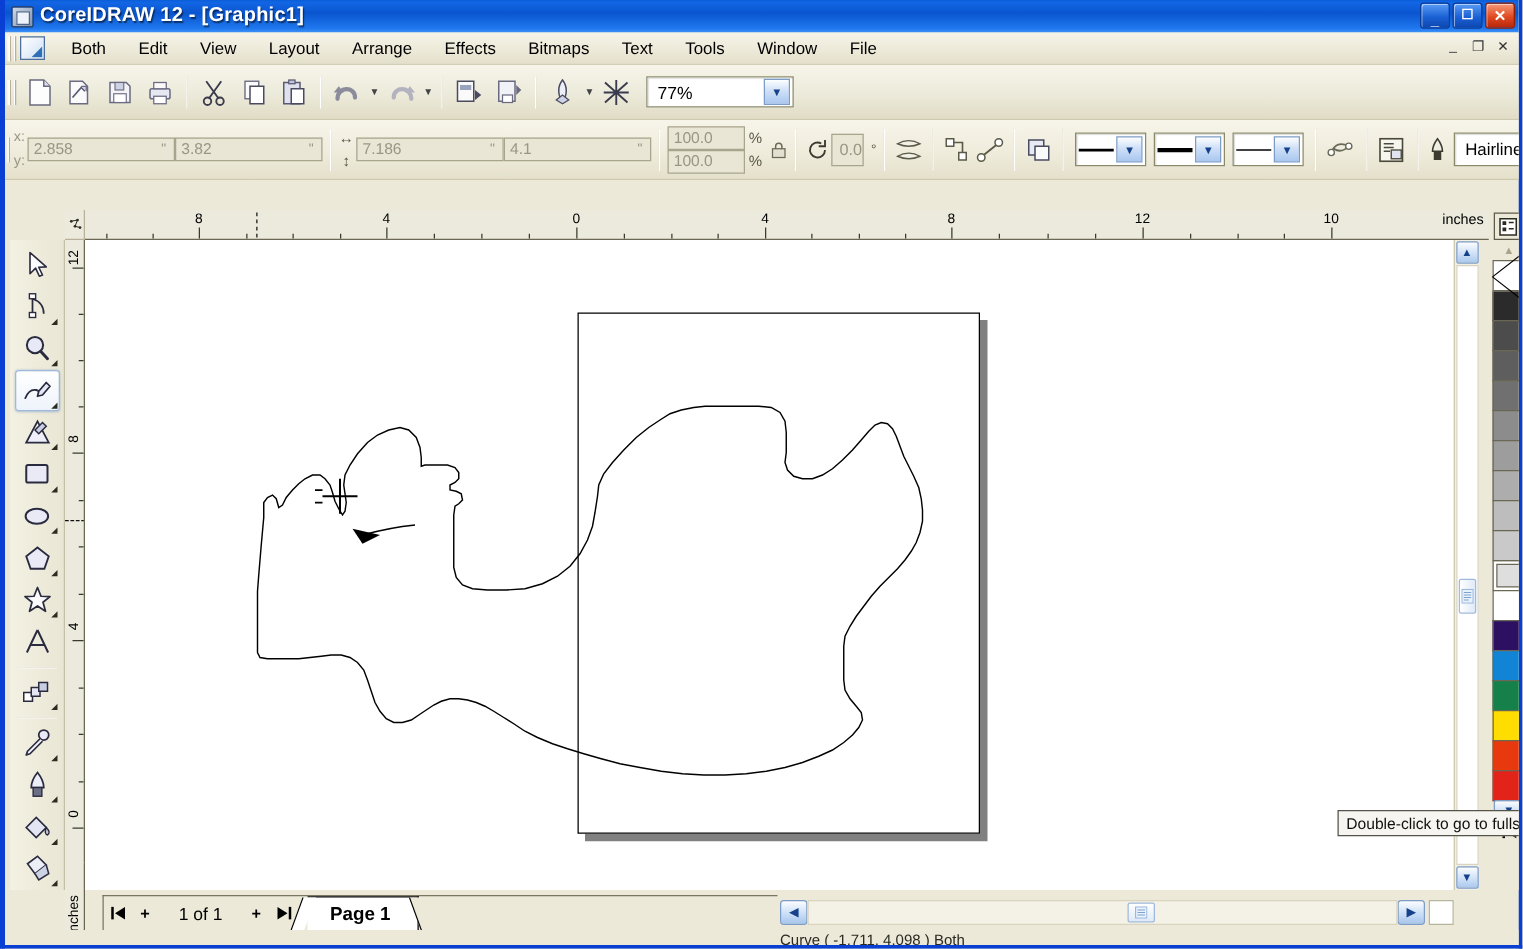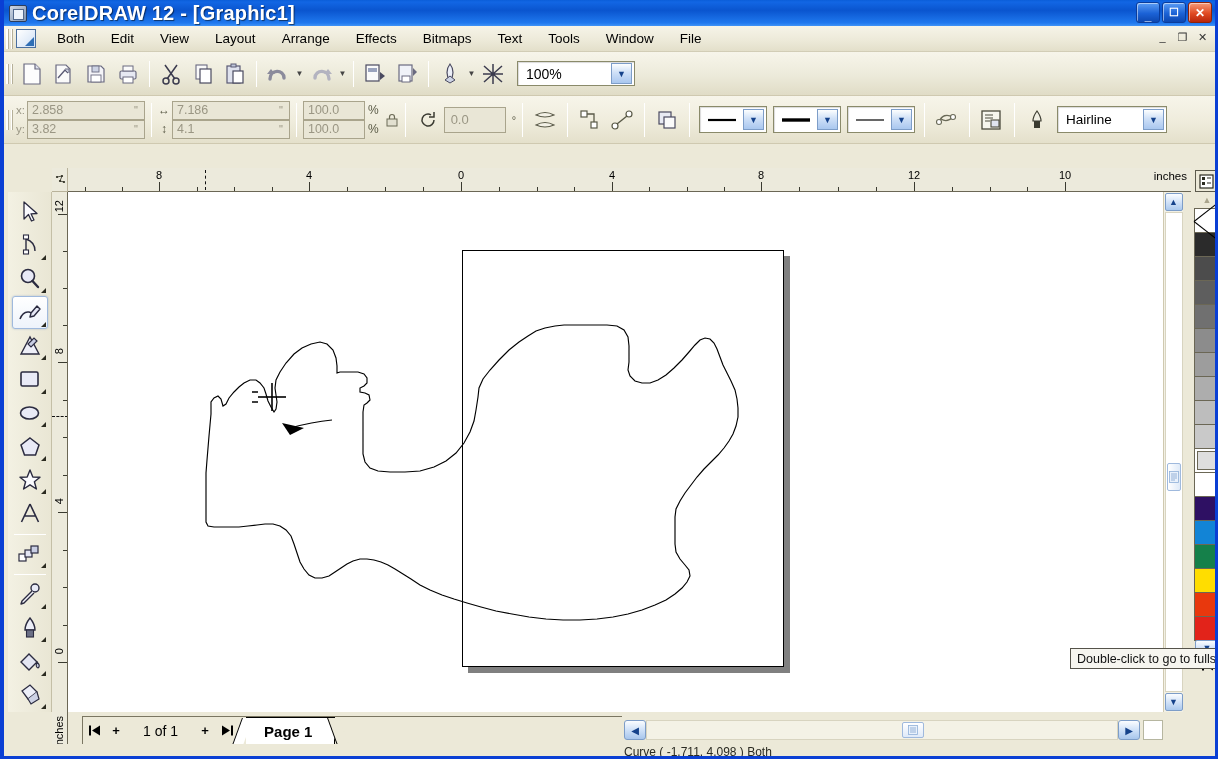--- a/index.html
+++ b/index.html
@@ -30,21 +30,21 @@
     width: 18px; height: 17px; margin-left: 5px; margin-right: 5px;
     background: linear-gradient(135deg,#cfd8e6,#7f92ad);
     border: 1px solid #2b3d5c; border-radius: 2px;
     position: relative;
   }
   #titlebar .tb-icon:after {
     content:""; position:absolute; left:3px; top:3px; width:9px; height:9px;
     background:#eef3fb; border:1px solid #51688c;
   }
   #title-text {
-    color: #ffffff; font-size: 20px; font-weight: bold;
+    color: #ffffff; font-size: 16px; font-weight: bold;
     text-shadow: 1px 1px 1px rgba(0,0,0,0.55);
     letter-spacing: 0.2px; white-space: nowrap;
   }
   .tb-buttons { position: absolute; right: 3px; top: 2px; display: flex; gap: 2px; }
   .tb-btn {
     width: 24px; height: 21px; border-radius: 3px;
     border: 1px solid #0b3c9a;
     display: flex; align-items: center; justify-content: center;
     color: #fff; font-size: 12px; font-weight: bold;
     background: linear-gradient(to bottom,#5b9df5,#1b62d6 55%,#0d47b0);
@@ -109,21 +109,21 @@
   
   #propbar{
     position:absolute;left:0;top:96px;width:1211px;height:48px;
     background:linear-gradient(to bottom,#f7f5ea,#efecdc 55%,#e4e0cb);
     display:flex;align-items:center;border-bottom:1px solid #cfc9b0;
   }
   .pb-sep{width:1px;height:34px;background:#c3bda4;margin:0 6px;border-right:1px solid #fff;}
   .xy-group{display:flex;align-items:center;}
   .xy-labels{display:flex;flex-direction:column;font-size:11.5px;color:#9a9684;margin-right:2px;}
   .xy-labels span{height:19px;line-height:19px;}
-  .xy-fields{display:flex;flex-direction:column;}
+  .xy-fields{display:flex;flex-direction:row;}
   .pfield{
     width:118px;height:19px;background:#e9e6d6;border:1px solid #a9a48c;
     font-size:12.5px;color:#9a9684;padding-left:4px;line-height:17px;
     display:flex;align-items:center;justify-content:space-between;
   }
   .pfield .unit{ padding-right:6px; font-size:11px; }
   .pfield.small{ width:62px; justify-content:flex-start; }
   .dim-icons{display:flex;flex-direction:column;align-items:center;margin-right:2px;color:#5a5a46;}
   .dim-icons span{height:19px;line-height:19px;font-size:12px;}
   .scale-col{display:flex;flex-direction:column;text-align:center;}
@@ -462,21 +462,21 @@
         <path d="M6 18 l5 -4 5 4 -5 3 z" fill="#cdd3e4" stroke="#4a4a60" stroke-width="1"></path>
       </svg>
     </div>
     <div class="drop-arrow">▼</div>
     <div class="tbtn">
       <svg width="24" height="24" viewBox="0 0 24 24">
         <path d="M3 4 L21 20 M21 4 L3 20 M12 2 L12 22 M2 12 L22 12" stroke="#3b3b4e" stroke-width="1.5" fill="none"></path>
       </svg>
     </div>
     <div id="zoom-combo">
-      <div class="zv">100%</div>
+      <div class="zv">77%</div>
       <div class="combo-arrow">▼</div>
     </div>
   </div>
 
   <div id="propbar">
     <div class="grip"></div>
     <div class="xy-group">
       <div class="xy-labels">
         <span>x:</span>
         <span>y:</span>

